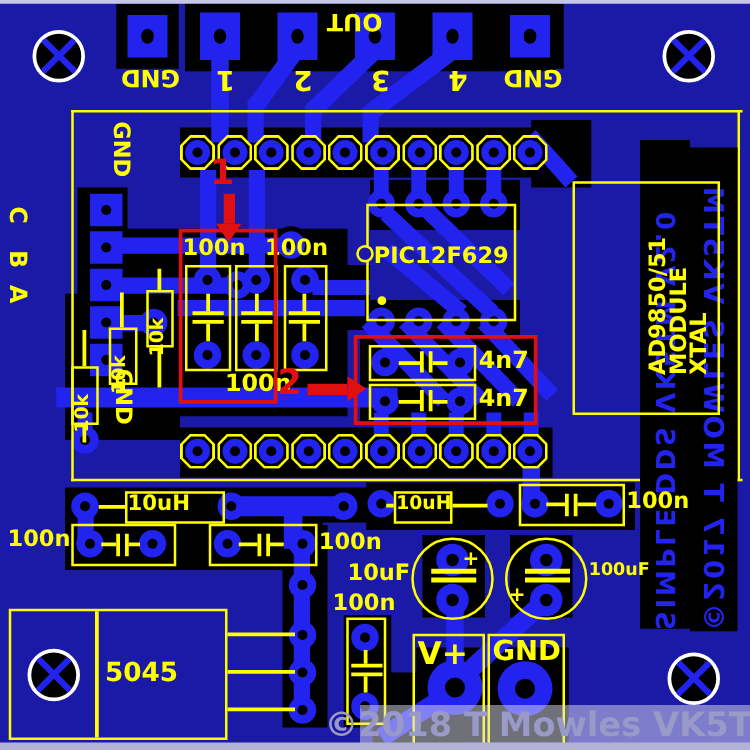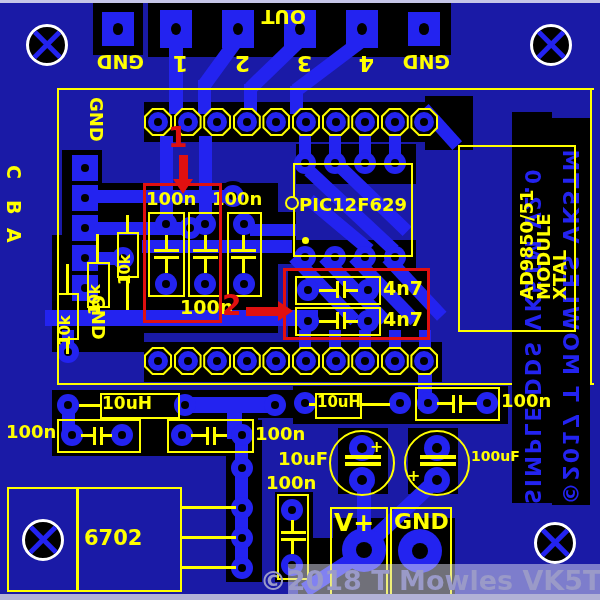--- a/index.html
+++ b/index.html
@@ -373,21 +373,21 @@
     <b class="yl" style="left:291px;top:520px;width:3px;height:11px"></b>
       <b class="yl" style="left:291px;top:541px;width:3px;height:13px"></b>
 
     <div class="ybox" style="left:330px;top:507px;width:58px;height:91px"></div>
     <div class="lbl" style="left:334px;top:510px;width:50px;height:30px;font-size:25px">V+</div>
     <div class="ybox" style="left:390px;top:507px;width:62px;height:91px"></div>
     <div class="lbl" style="left:394px;top:511px;width:54px;height:28px;font-size:22px">GND</div>
 
     <div class="ybox" style="left:7px;top:487px;width:175px;height:105px"></div>
     <b class="yl" style="left:76px;top:489px;width:3px;height:101px"></b>
-    <div class="lbl" style="left:84px;top:528px;width:88px;height:26px;font-size:21px">6702</div>
+    <div class="lbl" style="left:84px;top:528px;width:88px;height:26px;font-size:21px">5045</div>
     <b class="yl" style="left:182px;top:506px;width:54px;height:3px"></b>
       <b class="yl" style="left:182px;top:536px;width:54px;height:3px"></b>
       <b class="yl" style="left:182px;top:566px;width:54px;height:3px"></b>
 
     <div class="lbl r180" style="left:246px;top:4px;width:60px;height:22px;font-size:19px">OUT</div>
     <div class="lbl r180" style="left:92px;top:49px;width:52px;height:22px;font-size:19px">GND</div>
     <div class="lbl r180" style="left:164px;top:48px;width:24px;height:26px;font-size:22px">1</div>
     <div class="lbl r180" style="left:226px;top:48px;width:24px;height:26px;font-size:22px">2</div>
     <div class="lbl r180" style="left:288px;top:48px;width:24px;height:26px;font-size:22px">3</div>
     <div class="lbl r180" style="left:350px;top:48px;width:24px;height:26px;font-size:22px">4</div>

